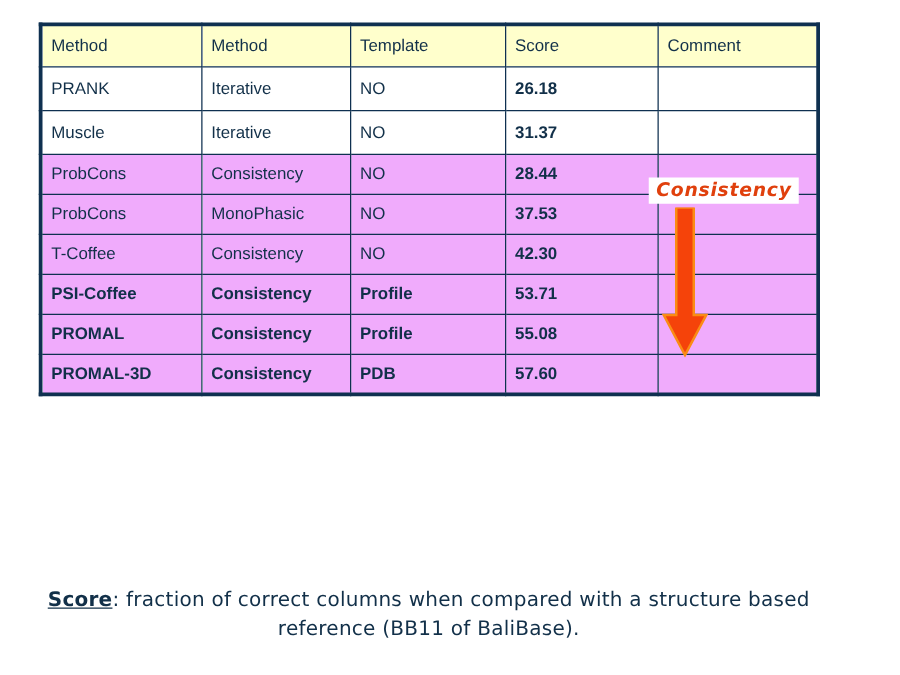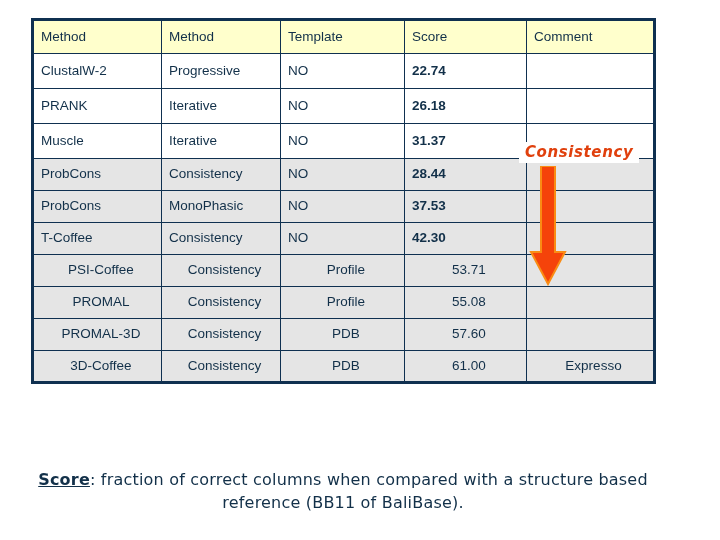--- a/index.html
+++ b/index.html
@@ -62,31 +62,30 @@
     font-weight: normal;
     height: 34px;
   }
 
   table.data-table tr.row-white td {
     background: #ffffff;
     height: 35px;
   }
 
   table.data-table tr.row-green td {
-    background: #e5e5e5;
+    background: #f0abfc;
     height: 32px;
   }
 
   table.data-table td.col-score {
     font-weight: bold;
   }
 
   table.data-table tr.row-bold td {
-    font-weight: normal;
-    text-align: center;
+    font-weight: bold;
   }
 
   
   #annotation {
     position: absolute;
     left: 0;
     top: 0;
     width: 720px;
     height: 540px;
     pointer-events: none;
@@ -149,27 +148,20 @@
         <tr>
           <th>Method</th>
           <th>Method</th>
           <th>Template</th>
           <th>Score</th>
           <th>Comment</th>
         </tr>
       </thead>
       <tbody id="table-body">
           <tr class="row-white">
-            <td>ClustalW-2</td>
-            <td>Progressive</td>
-            <td>NO</td>
-            <td class="col-score">22.74</td>
-            <td></td>
-          </tr>
-          <tr class="row-white">
             <td>PRANK</td>
             <td>Iterative</td>
             <td>NO</td>
             <td class="col-score">26.18</td>
             <td></td>
           </tr>
           <tr class="row-white">
             <td>Muscle</td>
             <td>Iterative</td>
             <td>NO</td>
@@ -210,27 +202,20 @@
             <td>Profile</td>
             <td class="col-score">55.08</td>
             <td></td>
           </tr>
           <tr class="row-green row-bold">
             <td>PROMAL-3D</td>
             <td>Consistency</td>
             <td>PDB</td>
             <td class="col-score">57.60</td>
             <td></td>
-          </tr>
-          <tr class="row-green row-bold">
-            <td>3D-Coffee</td>
-            <td>Consistency</td>
-            <td>PDB</td>
-            <td class="col-score">61.00</td>
-            <td>Expresso</td>
           </tr>
         </tbody>
     </table>
   </div>
 
   <div id="annotation">
     <div id="consistency-label">Consistency</div>
     <div id="down-arrow">
       <svg width="40" height="120" viewBox="0 0 40 120" aria-hidden="true">
         <polygon points="13,0 27,0 27,86 37,86 20,118 3,86 13,86" fill="#f5430a" stroke="#fa8c14" stroke-width="2"></polygon>

